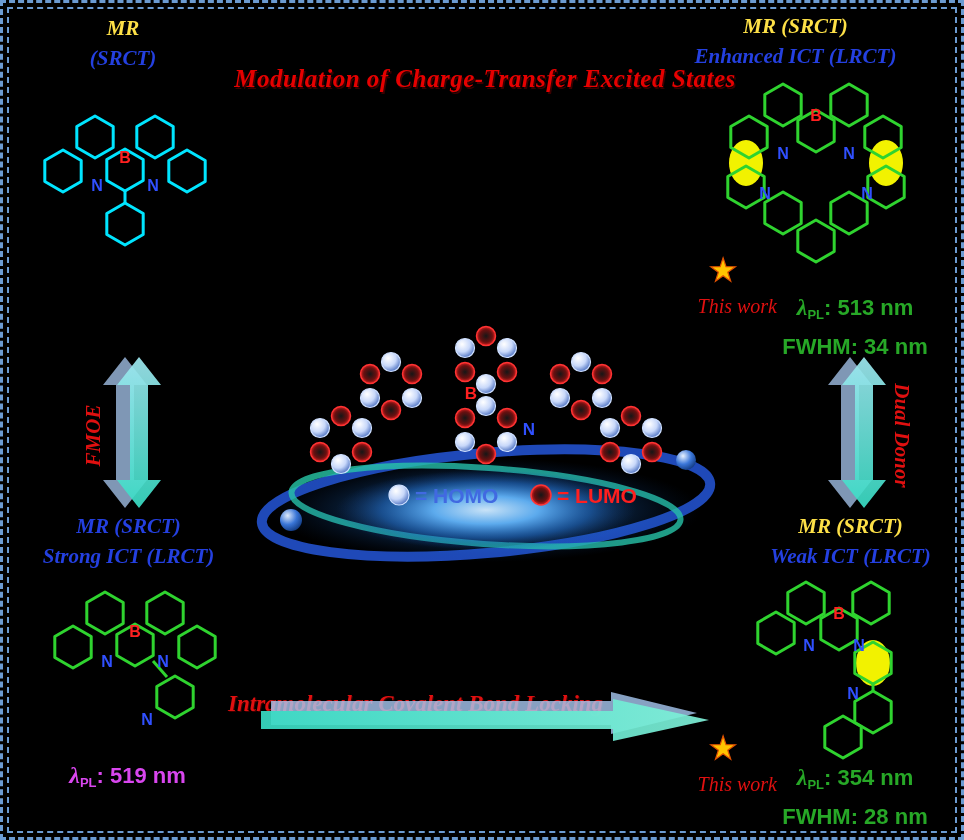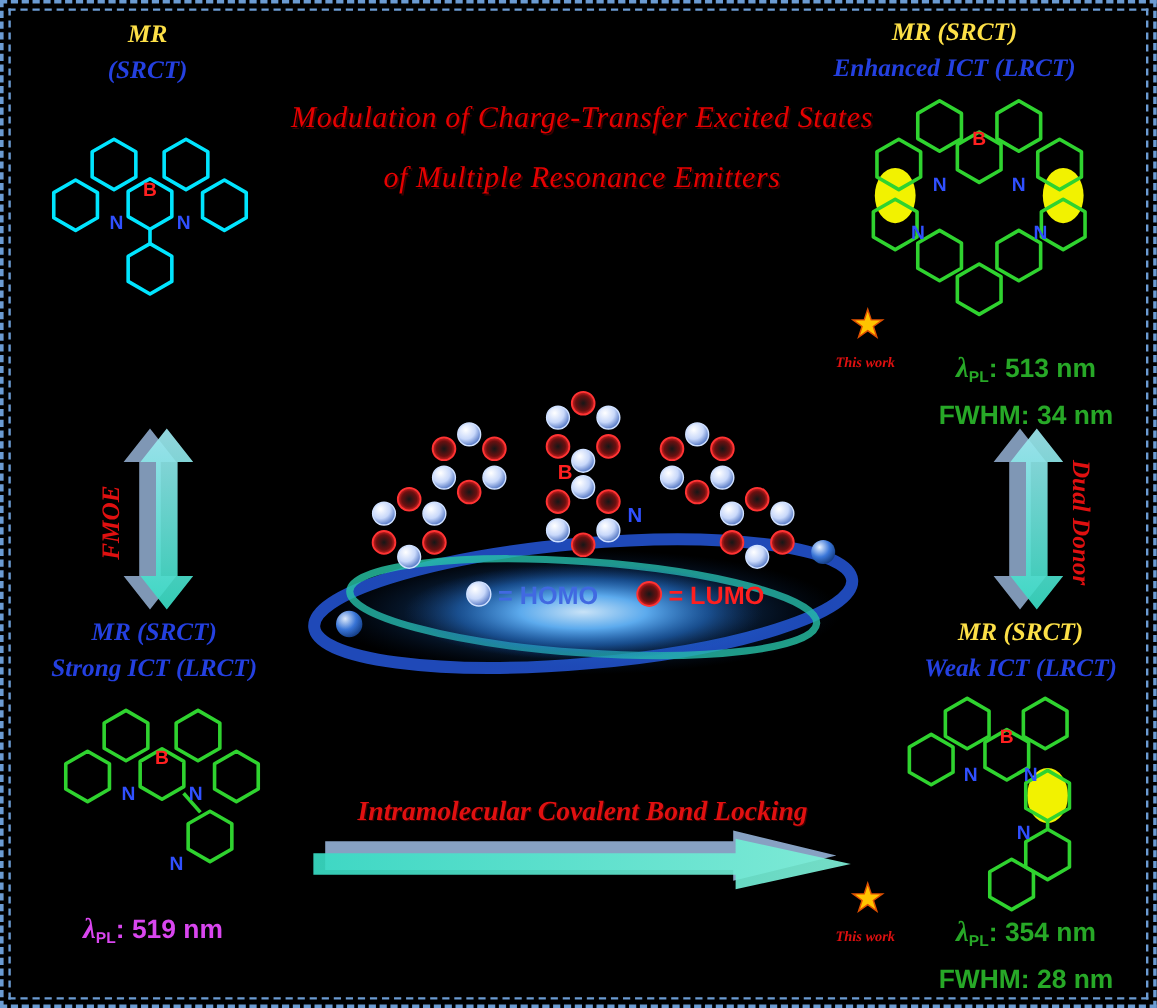--- a/index.html
+++ b/index.html
@@ -5,22 +5,22 @@
   html,body{margin:0;padding:0;background:#111;}
   #canvas{
     position:relative;width:964px;height:840px;background:#000;
     box-sizing:border-box;border:3px dashed #6b9bd2;overflow:hidden;
     font-family:"Liberation Sans",sans-serif;
   }
   #inner-border{position:absolute;inset:4px;border:2px dashed #6b9bd2;pointer-events:none;}
 
   
   .title{position:absolute;left:182px;top:62px;width:600px;text-align:center;
-    font-family:"Liberation Serif",serif;font-style:italic;font-weight:normal;
-    font-size:25px;color:#e60000;letter-spacing:.5px;text-shadow:1.5px 1.5px 0 #3a0000;margin-top:20px;}
+    font-family:"Liberation Serif",serif;font-style:italic;font-weight:bold;
+    font-size:25px;color:#e60000;letter-spacing:.5px;text-shadow:1.5px 1.5px 0 #3a0000;}
   .title-line{margin-bottom:22px;}
 
   
   .state{position:absolute;text-align:center;font-family:"Liberation Serif",serif;
     font-style:italic;font-weight:bold;font-size:21px;line-height:30px;}
   .red{color:#fde047;}
   .blue{color:#2440e0;}
 
   
   .pp{position:absolute;text-align:center;font-weight:bold;}
@@ -32,30 +32,30 @@
   .pp-green{color:#27a827;}
 
   
   .vlabel{position:absolute;width:130px;text-align:center;
     font-family:"Liberation Serif",serif;font-style:italic;font-weight:bold;
     font-size:21px;color:#e01010;}
   #fmoe-label{left:25px;top:420px;transform:rotate(-90deg);}
   #dualdonor-label{left:833px;top:420px;transform:rotate(90deg);}
 
   
-  .harrow-label{position:absolute;left:225px;top:660px;width:515px;text-align:center;
+  .harrow-label{position:absolute;left:225px;top:688px;width:515px;
     font-family:"Liberation Serif",serif;font-style:italic;font-weight:bold;
     font-size:23px;color:#e01010;text-shadow:1px 1px 0 #3a0000;}
 
   
   .star{position:absolute;width:44px;text-align:center;font-size:32px;color:#ffc400;
     -webkit-text-stroke:1.2px #e05000;line-height:34px;}
-  .this-work{position:absolute;width:112px;text-align:center;
-    font-family:"Liberation Serif",serif;font-style:italic;font-weight:bold;
-    font-size:12px;color:#e01010;}
+  .this-work{position:absolute;width:112px;text-align:right;
+    font-family:"Liberation Serif",serif;font-style:italic;font-weight:normal;
+    font-size:20px;color:#e01010;}
 
   
   .mol{position:absolute;}
   .mol use,.mol line{fill:none;stroke-width:3;stroke-linejoin:round;}
   .mol-cyan use,.mol-cyan line{stroke:#00e5ff;}
   .mol-green use,.mol-green line{stroke:#2fd32f;}
   .hl{fill:#ffff00;stroke:none;opacity:.95;}
   .atom{font-family:"Liberation Sans",sans-serif;font-weight:bold;font-size:16px;text-anchor:middle;}
   .atom-b{fill:#ff2020;}
   .atom-n{fill:#3050ff;}
@@ -106,21 +106,20 @@
         <stop offset="100%" stop-color="#0a3c8c" stop-opacity="0"></stop>
     </radialGradient>
   </defs>
 </svg>
 
 <div id="canvas">
   <div id="inner-border"></div>
 
   <div class="title">
     <div class="title-line">Modulation of Charge-Transfer Excited States</div>
-    <div class="title-line">of Multiple Resonance Emitters</div>
   </div>
 
   <div class="state" style="left:30px;top:10px;width:180px;">
     <div class="red">MR</div>
     <div class="blue">(SRCT)</div>
   </div>
 
   <svg class="mol mol-cyan" style="left:22px;top:92px;" width="200" height="170" viewBox="0 0 200 170">
     <g>
       <use href="#hex" x="70" y="42"></use>

